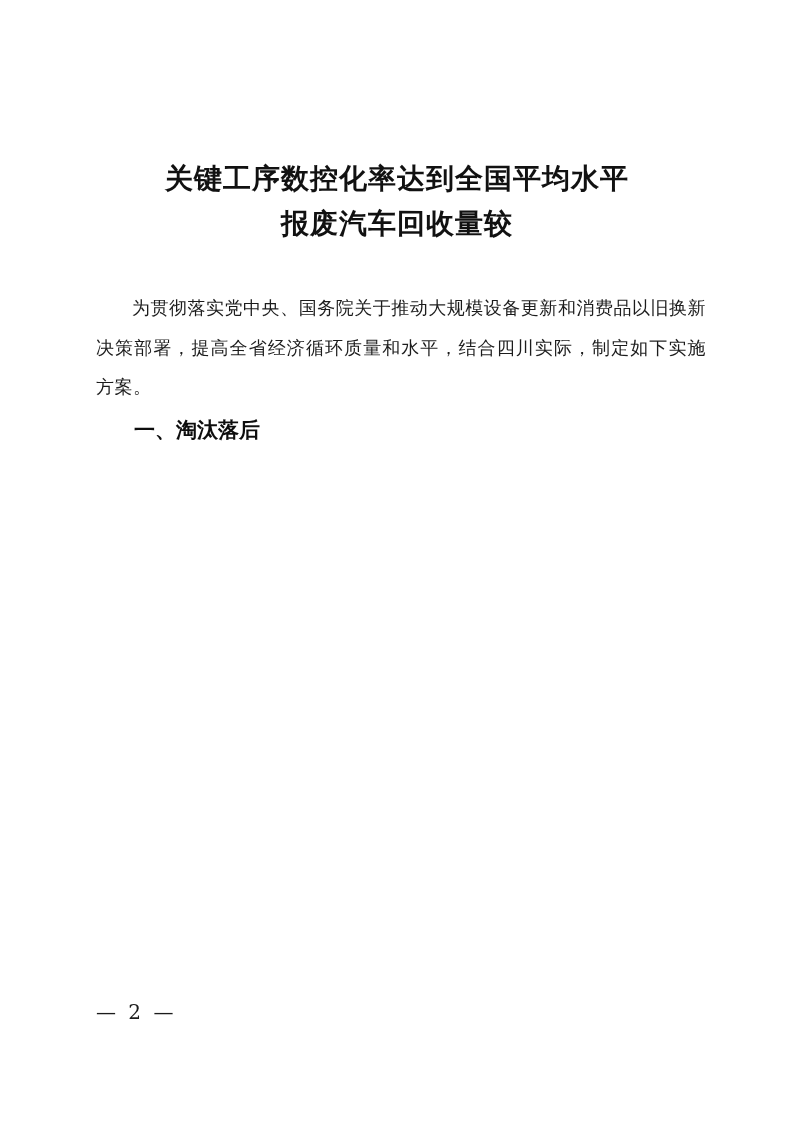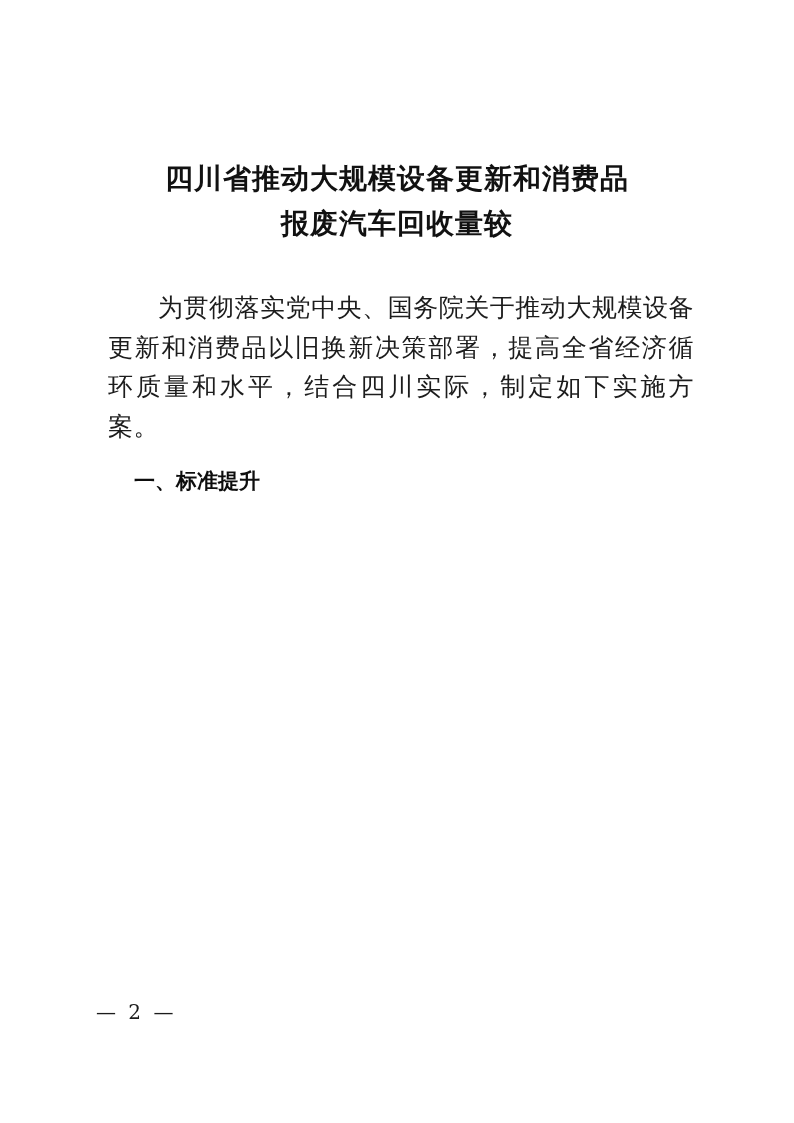--- a/index.html
+++ b/index.html
@@ -24,22 +24,22 @@
   }
   .title-line {
     font-size: 28px;
     line-height: 45px;
     letter-spacing: 1px;
   }
   .content {
     margin: 42px 84px 0 92px;
   }
   .para {
-    margin: 16px;
-    font-size: 25px;
+    margin: 4px;
+    font-size: 18px;
     line-height: 39.5px;
     text-align: justify;
     text-indent: 2em;
     letter-spacing: 0.5px;
   }
   .heading {
     margin: 0;
     font-family: "DejaVu Sans", "Liberation Sans", sans-serif;
     font-weight: bold;
     font-size: 21px;
@@ -55,24 +55,24 @@
     letter-spacing: 3px;
     color: #1c1c1c;
   }
 </style>
 </head>
 <body>
 
 <div class="page">
 
   <div class="title-block">
-    <div class="title-line">四川省推动大规模设备更新和消费品</div>
+    <div class="title-line">关键工序数控化率达到全国平均水平</div>
     <div class="title-line">报废汽车回收量较</div>
   </div>
 
   <div class="content">
     <p class="para">为贯彻落实党中央、国务院关于推动大规模设备更新和消费品以旧换新决策部署，提高全省经济循环质量和水平，结合四川实际，制定如下实施方案。</p>
-    <h2 class="heading">一、标准提升</h2>
+    <h2 class="heading">一、淘汰落后</h2>
   </div>
 
   <div class="footer">— 2 —</div>
 
 </div>
 
 </body></html>

